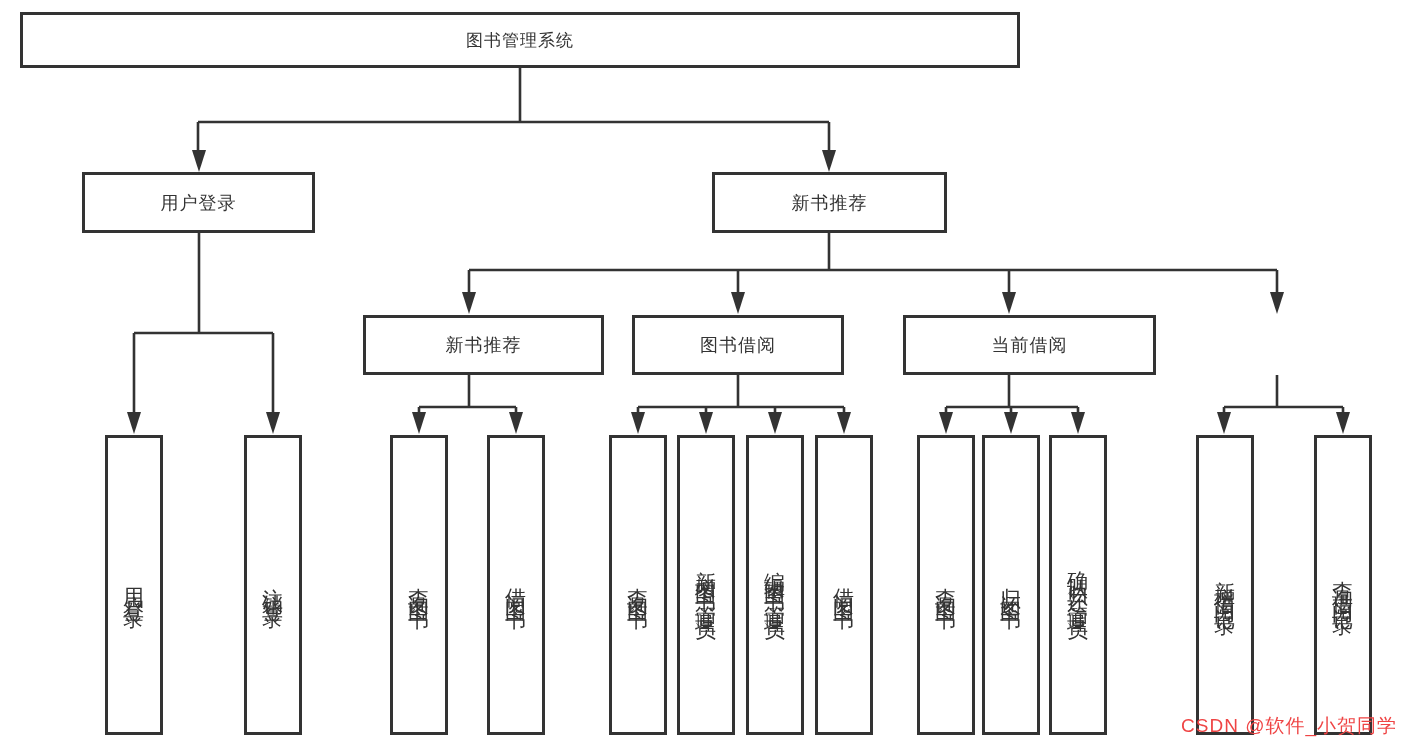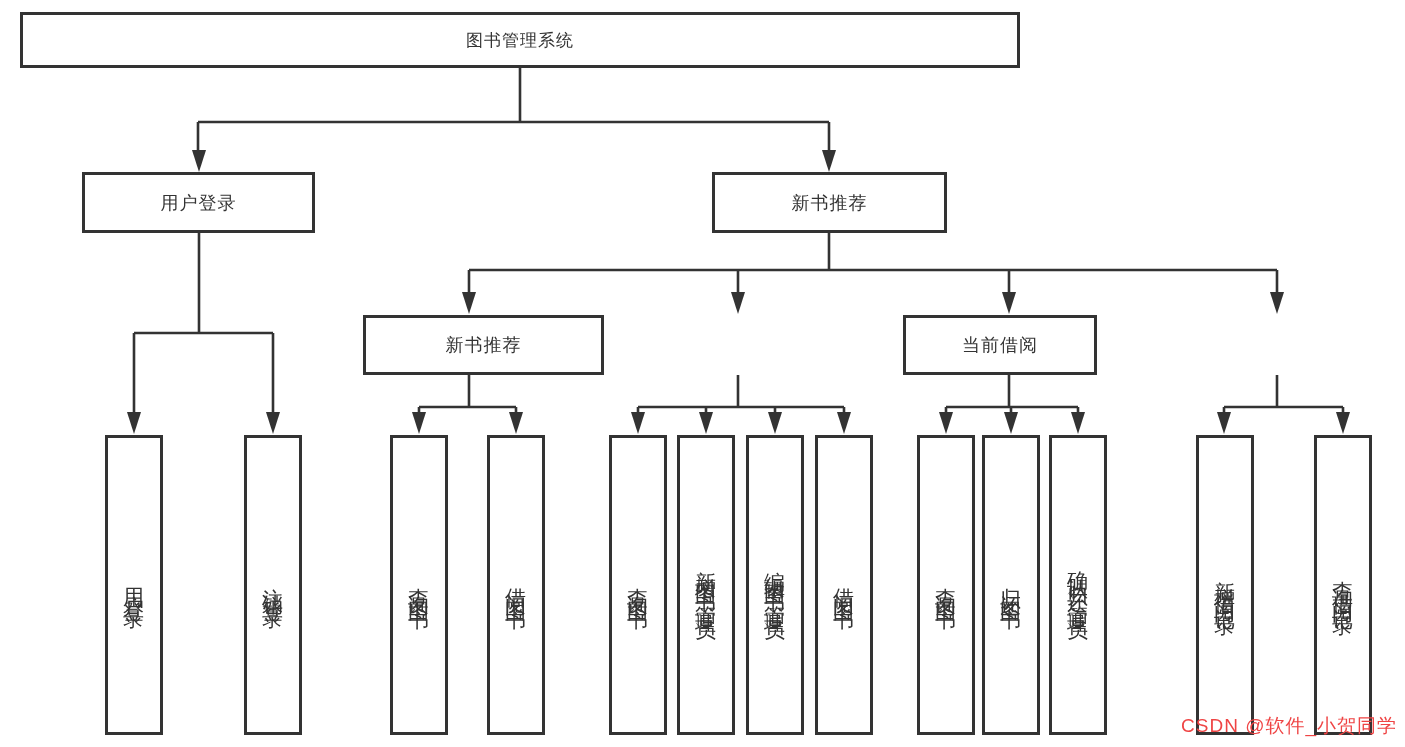--- a/index.html
+++ b/index.html
@@ -104,21 +104,22 @@
       <polygon points="1343,434 1336,412 1350,412"></polygon>
     </g>
   </svg>
 
   <div class="node hnode root">图书管理系统</div>
 
   <div class="node hnode lvl2" style="left:82px; width:233px;">用户登录</div>
   <div class="node hnode lvl2" style="left:712px; width:235px;">新书推荐</div>
 
   <div class="node hnode lvl3" style="left:363px; width:241px;font-family:Liberation Serif, serif;">新书推荐</div>
-  <div class="node hnode lvl3" style="left:903px; width:194px;">当前借阅</div>
+  <div class="node hnode lvl3" style="left:632px; width:212px;">图书借阅</div>
+  <div class="node hnode lvl3" style="left:903px; width:253px;">当前借阅</div>
 
   <div class="node leaf" style="left:105px;">用户登录</div>
   <div class="node leaf" style="left:244px;">注销登录</div>
 
   <div class="node leaf" style="left:390px;">查询图书</div>
   <div class="node leaf" style="left:487px;">借阅图书</div>
 
   <div class="node leaf" style="left:609px;">查询图书</div>
   <div class="node leaf" style="left:677px;">新增图书（管理员）</div>
   <div class="node leaf" style="left:746px;">编辑图书（管理员）</div>

